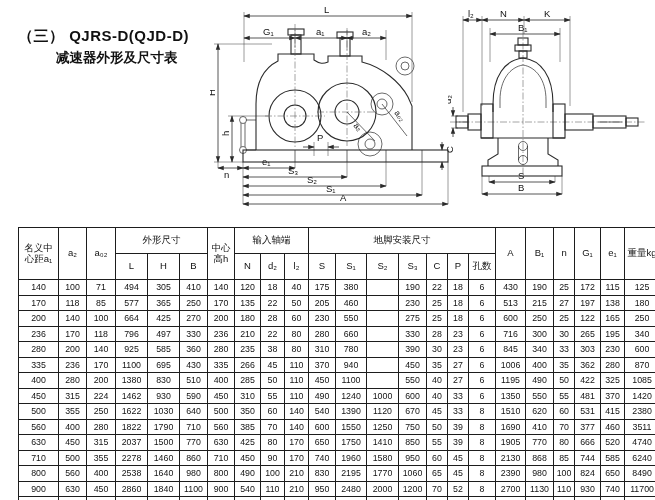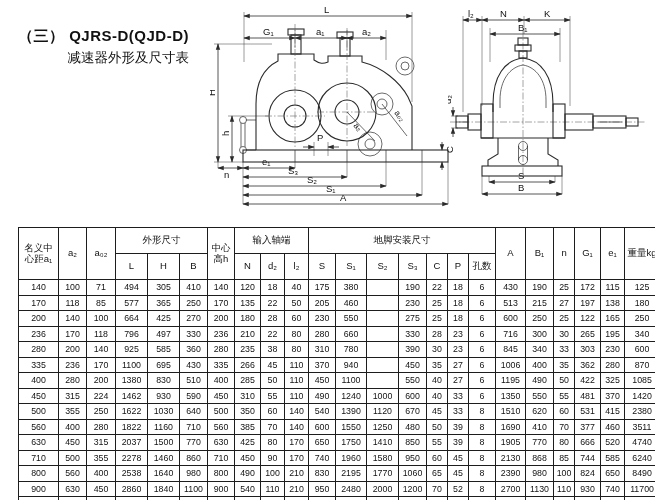--- a/index.html
+++ b/index.html
@@ -1,21 +1,21 @@
 <!DOCTYPE html>
 <html><head>
 <meta charset="utf-8">
 <style>
   html,body{margin:0;padding:0;background:#e8e8e8;}
   #page{position:relative;width:655px;height:500px;background:#ffffff;overflow:hidden;
         font-family:"Liberation Sans","DejaVu Sans",sans-serif;color:#111;}
   
   #title-block{position:absolute;left:18px;top:10px;line-height:1.35;margin-top:16px;}
   #title-line1{font-size:15px;font-weight:bold;letter-spacing:0.5px;}
-  #title-line2{font-size:13.5px;font-weight:normal;margin-left:38px;margin-top:3px;text-align:right;}
+  #title-line2{font-size:13.5px;font-weight:bold;margin-left:38px;margin-top:3px;}
   
   .drawing{position:absolute;}
   .ol{fill:none;stroke:#2b2b2b;stroke-width:1.1;}
   .thin{fill:none;stroke:#2b2b2b;stroke-width:0.7;}
   .dim{stroke:#2b2b2b;stroke-width:0.8;fill:none;
        marker-start:url(#ar);marker-end:url(#ar);}
   .dimE{stroke:#2b2b2b;stroke-width:0.8;fill:none;marker-end:url(#ar);}
   .ext{stroke:#4a4a4a;stroke-width:0.55;fill:none;}
   .cl{stroke:#5a5a5a;stroke-width:0.55;fill:none;stroke-dasharray:7 2 1.5 2;}
   .lbl{font-family:"Liberation Sans","DejaVu Sans",sans-serif;font-size:9.5px;fill:#111;}
@@ -500,30 +500,30 @@
           <td>60</td>
           <td>531</td>
           <td>415</td>
           <td>2380</td>
         </tr>
         <tr>
           <td>560</td>
           <td>400</td>
           <td>280</td>
           <td>1822</td>
-          <td>1160</td>
+          <td>1790</td>
           <td>710</td>
           <td>560</td>
           <td>385</td>
           <td>70</td>
           <td>140</td>
           <td>600</td>
           <td>1550</td>
           <td>1250</td>
-          <td>480</td>
+          <td>750</td>
           <td>50</td>
           <td>39</td>
           <td>8</td>
           <td>1690</td>
           <td>410</td>
           <td>70</td>
           <td>377</td>
           <td>460</td>
           <td>3511</td>
         </tr>

